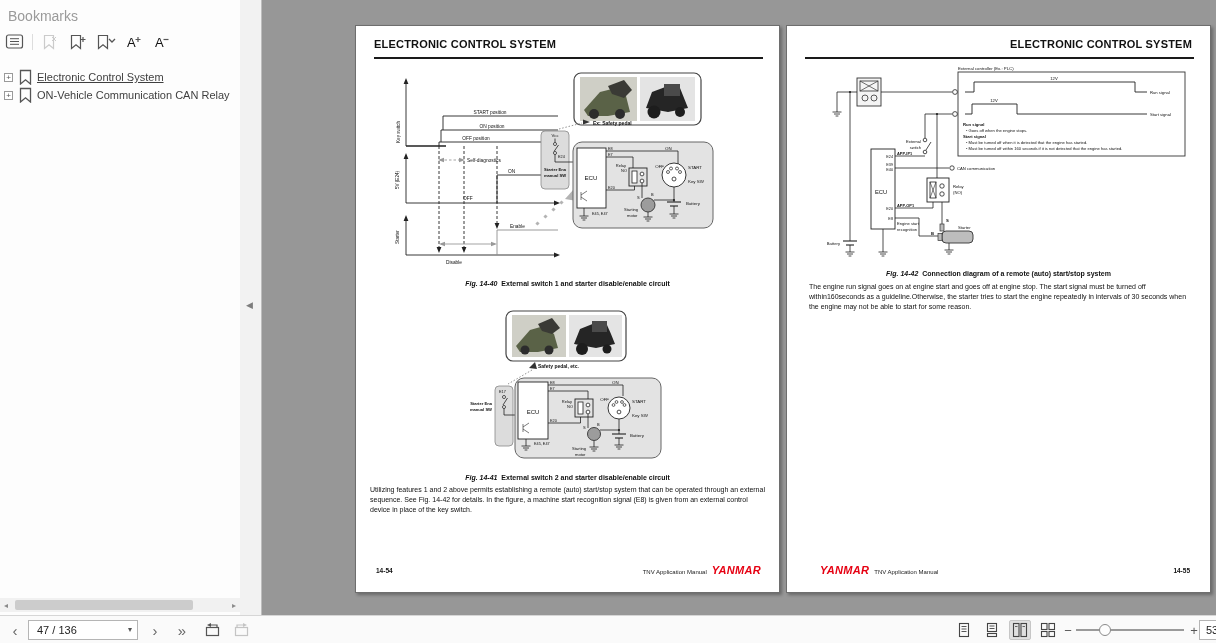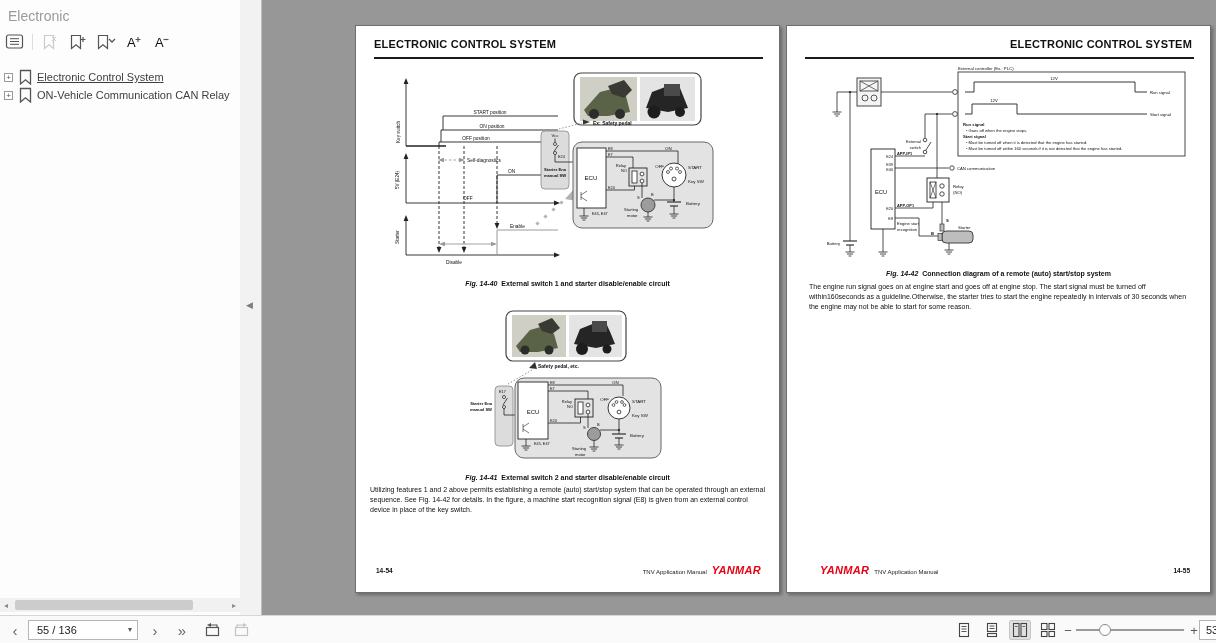--- a/index.html
+++ b/index.html
@@ -50,21 +50,21 @@
 .zoom-handle{position:absolute;left:1099px;top:8px;width:12px;height:12px;background:#fdfdfd;border:1px solid #8a8a8a;border-radius:50%;cursor:pointer}
 .zoom-box{position:absolute;left:1199px;top:4px;width:30px;height:20px;background:#fff;border:1px solid #b5b5b5;font-size:11px;color:#222;display:flex;align-items:center;padding-left:6px}
 .zsign{font-size:13px;color:#555}
 </style>
 </head>
 <body>
 
 <div class="app">
 
   <aside class="sidebar">
-    <div class="sb-title">Electronic</div>
+    <div class="sb-title">Bookmarks</div>
     <div class="sb-toolbar">
       <div class="sb-btn">
         <span>
           <svg width="20" height="18" viewBox="0 0 20 18">
               <rect x="1.5" y="2" width="16" height="13" rx="2" fill="none" stroke="#555" stroke-width="1.2"></rect>
               <line x1="5" y1="5.7" x2="14" y2="5.7" stroke="#555" stroke-width="1"></line>
               <line x1="5" y1="8.5" x2="14" y2="8.5" stroke="#555" stroke-width="1"></line>
               <line x1="5" y1="11.3" x2="14" y2="11.3" stroke="#555" stroke-width="1"></line>
             </svg>
         </span>
@@ -538,21 +538,21 @@
     <div class="footer-grp" style="left:33px">
       <span class="brand">YANMAR</span>
       <span class="manual-txt">TNV Application Manual</span>
     </div>
     <div class="footer-num" style="right:20px">14-55</div>
   </section>
 
   <footer class="bottom-bar">
     <div class="bb-btn chev" style="left:6px;width:18px">‹</div>
     <div class="page-box">
-      <span>55 / 136</span>
+      <span>47 / 136</span>
       <span class="page-caret">▾</span>
     </div>
     <div class="bb-btn chev" style="left:146px;width:18px">›</div>
     <div class="bb-btn chev" style="left:170px;width:24px">»</div>
     <div class="bb-btn" style="left:202px;width:22px">
       <span>
         <svg width="18" height="16" viewBox="0 0 18 16">
             <rect x="2.5" y="5.5" width="12" height="8" fill="none" stroke="#555" stroke-width="1.2"></rect>
             <polyline points="6,3 13,3 13,5.5" fill="none" stroke="#555" stroke-width="1.2"></polyline>
             <polygon points="3,3 7,1 7,5" fill="#555"></polygon>

